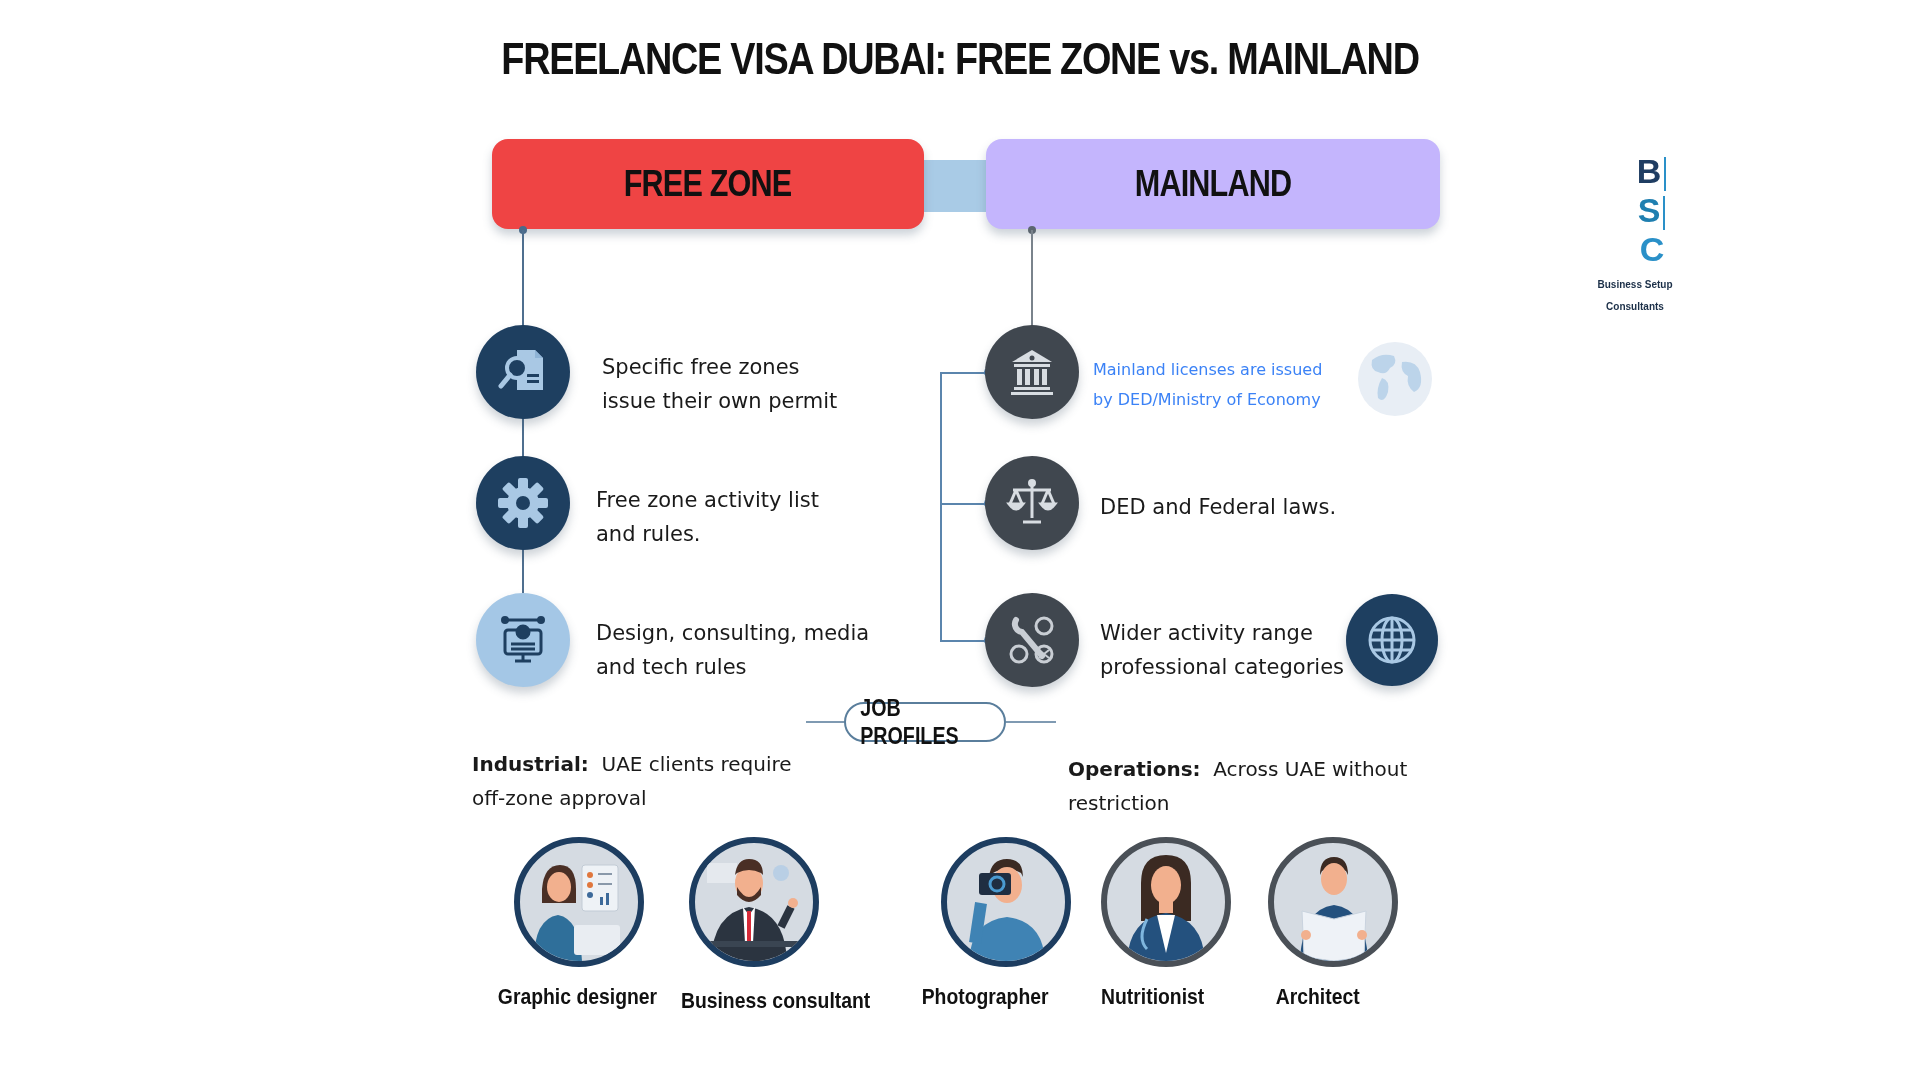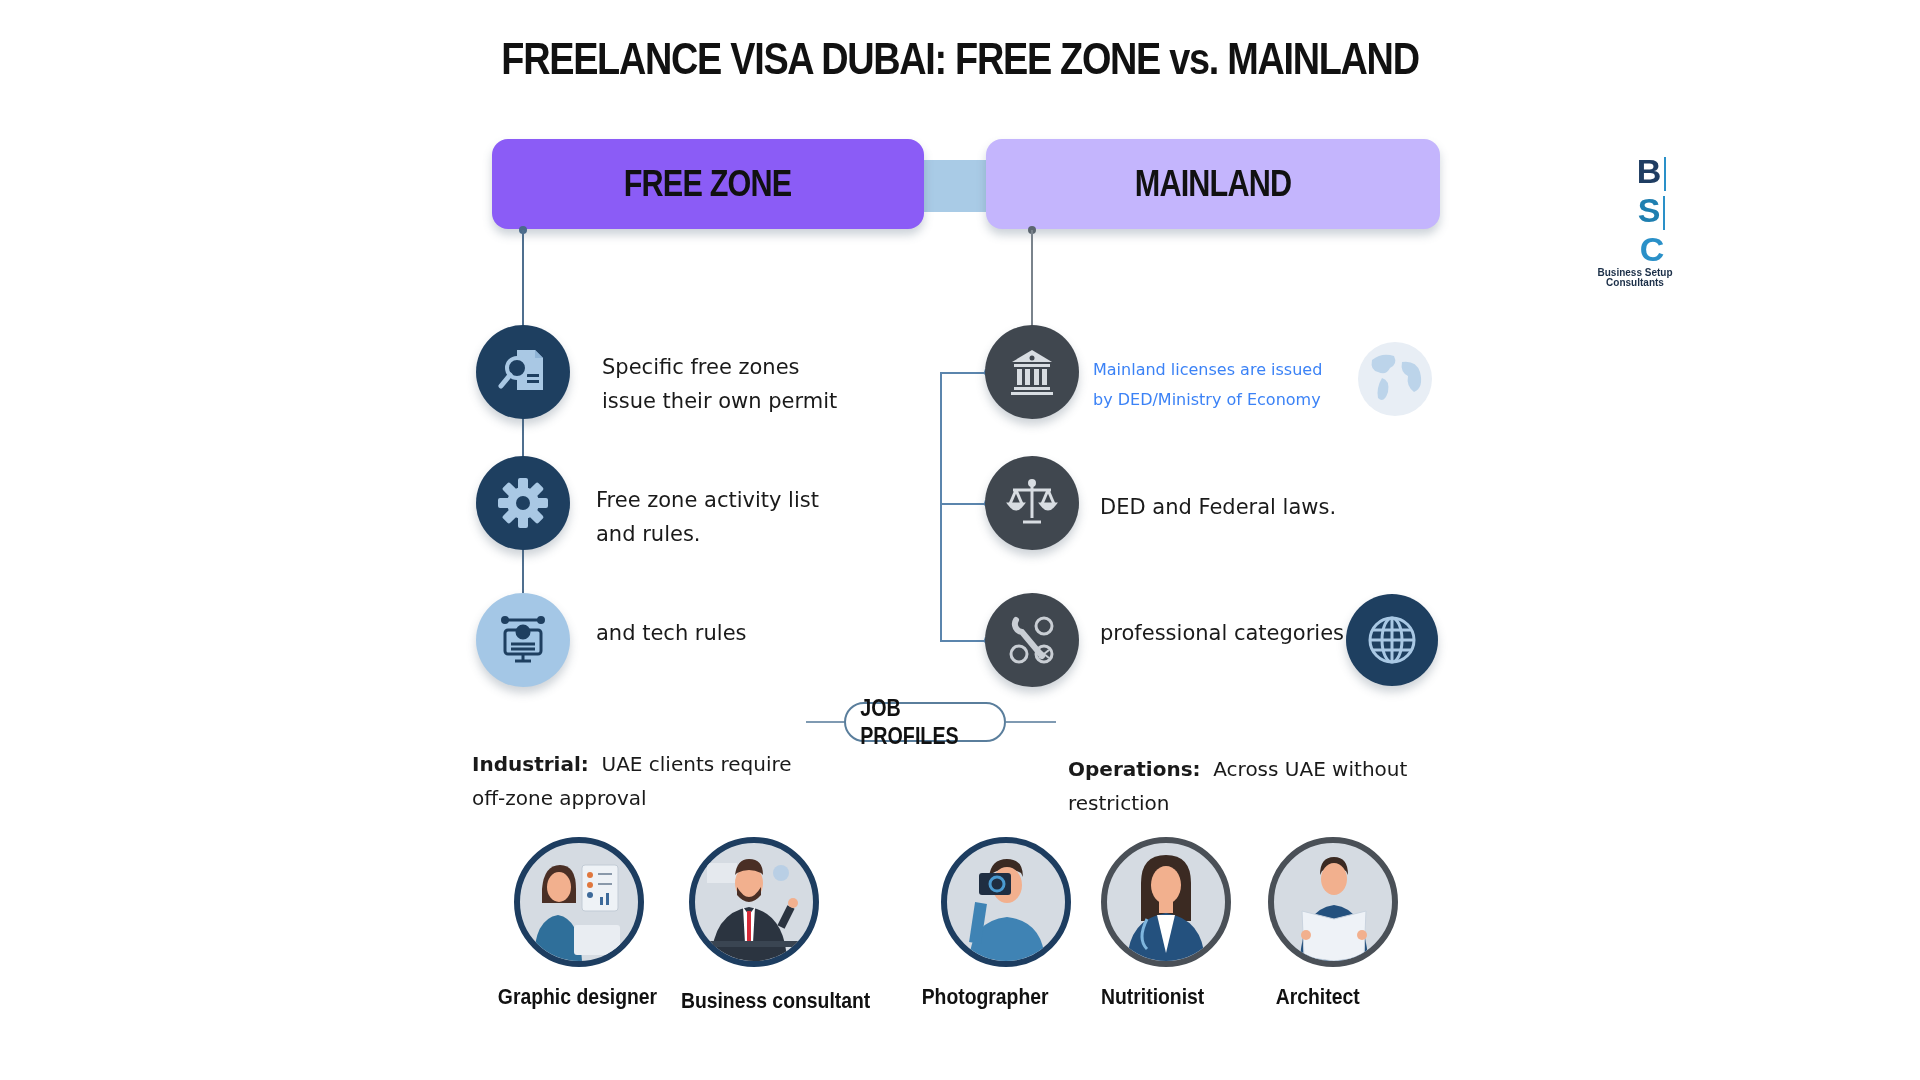--- a/index.html
+++ b/index.html
@@ -4,21 +4,21 @@
 <style>
   html, body { margin:0; padding:0; }
   body { width:1920px; height:1080px; background:#ffffff; position:relative; overflow:hidden;
          font-family:"Liberation Sans", sans-serif; color:#111; }
   .abs { position:absolute; }
   .title { left:0; width:1920px; top:34px; text-align:center; font-family:"Liberation Sans", sans-serif;
            font-weight:700; font-size:44px; letter-spacing:-1.5px; transform:scaleX(0.86); color:#111; }
   .hdr-box { top:139px; height:90px; border-radius:16px; display:flex; align-items:center; justify-content:center;
              box-shadow:0 6px 10px rgba(90,110,130,0.30); }
   .hdr-box span { font-weight:700; font-size:36px; letter-spacing:-1px; display:inline-block; transform:scaleX(0.85); color:#111; }
-  .hdr-free { left:492px; width:432px; background:#8b5cf6; }
+  .hdr-free { left:492px; width:432px; background:#ef4444; }
   .hdr-main { left:986px; width:454px; background:#c4b5fd; }
   .hdr-connector { left:922px; width:66px; top:160px; height:52px; background:#a9cbe6; }
   .vline { width:2px; background:#4f6f8f; }
   .dot { width:8px; height:8px; border-radius:50%; background:#4a6a8a; }
   .circle { width:94px; height:94px; border-radius:50%; display:flex; align-items:center; justify-content:center;
             box-shadow:0 6px 10px rgba(60,80,100,0.25); }
   .c-navy { background:#1e3f60; }
   .c-light { background:#a4c7e6; }
   .c-gray { background:#40474f; }
   .txt { font-family:"DejaVu Sans", sans-serif; font-size:21px; line-height:34px; color:#1a1a1a; }
@@ -34,21 +34,21 @@
   .note b { font-weight:700; }
   .avatar { width:118px; height:118px; border-radius:50%; border:6px solid #1d3d60; background:#d5dbe2; overflow:hidden;
             position:absolute; }
   .avatar.gray { border-color:#4a5057; }
   .av-label { font-weight:700; font-size:22px; text-align:center; width:240px; color:#111; }
   .av-label span { display:inline-block; transform:scaleX(0.88); }
   .logo { left:1590px; top:152px; width:90px; height:70px; text-align:center; }
   .logo .letters { font-weight:700; font-size:34px; letter-spacing:1px; line-height:38px;margin-left:35px; }
   .logo .l1 { color:#1f3d62; } .logo .l2 { color:#1f7fb0; } .logo .l3 { color:#2a90c8; }
   .logo .bar { display:inline-block; width:2px; height:34px; background:#2a90c8; vertical-align:middle; margin:0 2px; }
-  .logo .sub { font-weight:700; font-size:10px; line-height:10px; color:#1b2f48; }
+  .logo .sub { font-weight:700; font-size:10px; line-height:10px; color:#1b2f48;margin-top:12px; }
 </style>
 </head>
 <body>
 
 <div class="abs title">FREELANCE VISA DUBAI: FREE ZONE vs. MAINLAND</div>
 
 <div class="abs logo">
   <div class="letters">
     <span class="l1">B</span><span class="bar"></span><span class="l2">S</span><span class="bar"></span><span class="l3">C</span>
   </div>
@@ -121,20 +121,21 @@
     <circle cx="46" cy="8" r="2.5" fill="#1e3f60"></circle>
     <rect x="10" y="18" width="36" height="24" rx="3"></rect>
     <circle cx="28" cy="20" r="6" fill="#1e3f60"></circle>
     <line x1="16" y1="32" x2="40" y2="32"></line>
     <line x1="16" y1="37" x2="40" y2="37"></line>
     <line x1="28" y1="42" x2="28" y2="48"></line>
     <line x1="20" y1="49" x2="36" y2="49"></line>
   </svg>
 </div>
 <div class="abs txt" style="left:596px;top:616px;">
+  <div>Design, consulting, media</div>
   <div>and tech rules</div>
 </div>
 
 <div class="abs circle c-gray" style="left:985px;top:325px;">
   <svg width="52" height="52" viewBox="0 0 52 52" fill="#d8dde2">
     <path d="M26 4 L46 16 H6 Z"></path>
     <circle cx="26" cy="12" r="2.5" fill="#40474f"></circle>
     <rect x="8" y="18" width="36" height="3"></rect>
     <rect x="11" y="23" width="5" height="16"></rect>
     <rect x="19" y="23" width="5" height="16"></rect>
@@ -170,20 +171,21 @@
 <div class="abs circle c-gray" style="left:985px;top:593px;">
   <svg width="56" height="56" viewBox="0 0 56 56" fill="none" stroke="#c9ced4" stroke-width="3">
     <path d="M12 8 a8 8 0 0 0 6 12 L38 44" stroke-width="6" stroke-linecap="round"></path>
     <circle cx="40" cy="14" r="8"></circle>
     <circle cx="15" cy="42" r="8"></circle>
     <circle cx="40" cy="42" r="8"></circle>
     <path d="M35 38 L45 46 M45 38 L35 46" stroke-width="2"></path>
   </svg>
 </div>
 <div class="abs txt" style="left:1100px;top:616px;">
+  <div>Wider activity range</div>
   <div>professional categories</div>
 </div>
 
 <div class="abs" style="left:1358px;top:342px;width:74px;height:74px;border-radius:50%;background:#e8eef5;overflow:hidden;">
   <svg width="74" height="74" viewBox="0 0 74 74">
     <path d="M14 18 Q24 10 36 14 Q40 22 32 26 Q28 34 20 30 Q12 28 14 18Z" fill="#bcd4ea"></path>
     <path d="M24 36 Q32 38 30 50 Q26 62 20 56 Q18 46 24 36Z" fill="#bcd4ea"></path>
     <path d="M44 20 Q58 18 62 30 Q66 46 56 50 Q48 44 50 34 Q42 30 44 20Z" fill="#bcd4ea"></path>
   </svg>
 </div>

